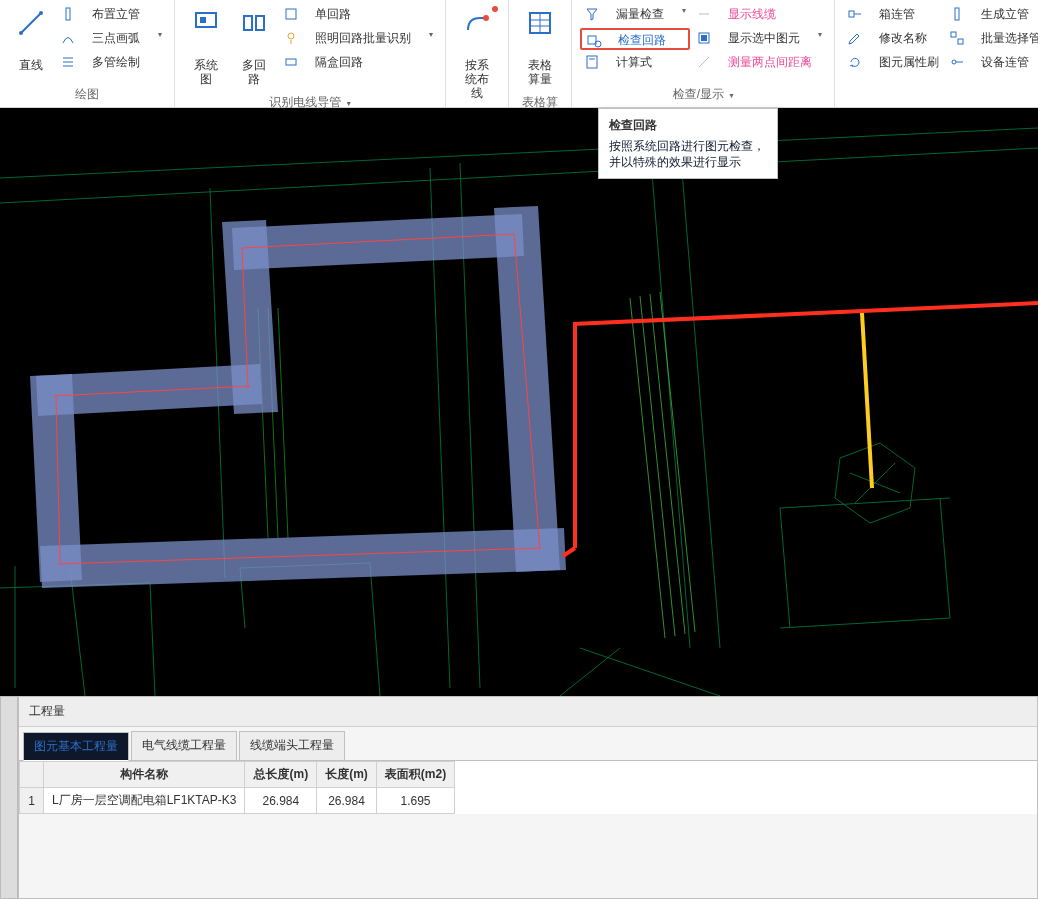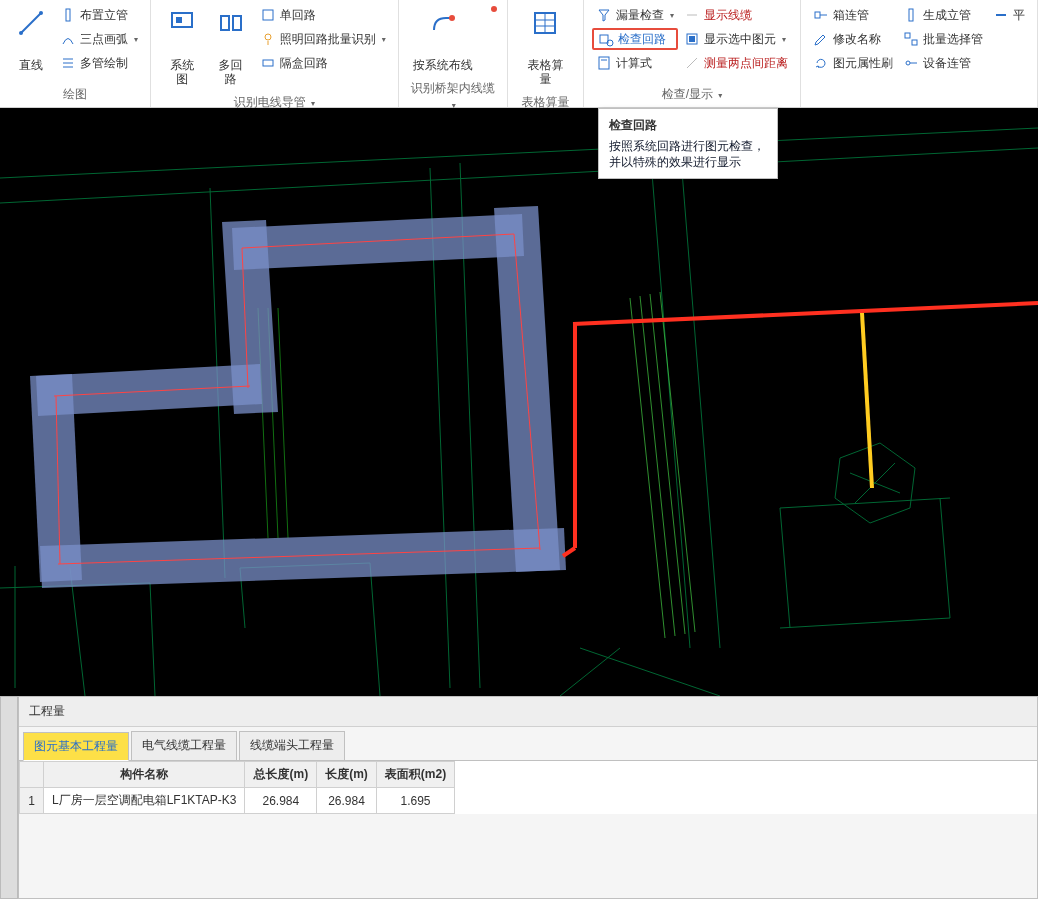--- a/index.html
+++ b/index.html
@@ -4,38 +4,38 @@
 <style>
 *{box-sizing:border-box;margin:0;padding:0}
 body{font-family:"Microsoft YaHei","SimSun",sans-serif;font-size:12px;color:#333;background:#fff;width:1038px;height:899px;overflow:hidden;position:relative}
 .ribbon{background:#fff;border-bottom:1px solid #d0d0d0;height:108px;display:flex}
 .rgroup{border-right:1px solid #e0e0e0;padding:4px 8px 0 8px;display:flex;flex-direction:column;justify-content:space-between}
 .grow{display:flex;gap:2px}
 .big-btn{display:flex;flex-direction:column;align-items:center;justify-content:flex-start;padding:4px 6px;cursor:pointer;text-align:center;min-width:46px}
 .big-btn .ico{width:30px;height:30px;display:flex;align-items:center;justify-content:center}
 .big-btn .lbl{margin-top:20px;line-height:14px;font-size:12px}
 .col-btns{display:flex;flex-direction:column;gap:2px}
-.small-btn{display:flex;align-items:center;gap:4px;padding:2px 4px;cursor:pointer;white-space:nowrap;height:22px}
+.small-btn{display:flex;align-items:flex-start;gap:16px;padding:2px 4px;cursor:pointer;white-space:nowrap;height:22px}
 .small-btn .ico{width:16px;height:16px;display:flex;align-items:center;justify-content:center;flex-shrink:0}
-.small-btn.disabled{color:#b91c1c;cursor:default}
+.small-btn.disabled{color:#ec4899;cursor:default}
 .small-btn.highlight{border:2px solid #e74c3c;border-radius:2px;color:#2a6fc9}
 .caret{font-size:8px;color:#666;margin-left:2px}
 .gname{text-align:center;font-size:12px;color:#666;padding:4px 0}
 .gname .caret{font-size:8px}
 svg{display:block}
 .tooltip{position:absolute;left:598px;top:108px;width:180px;background:#fff;border:1px solid #c0c0c0;box-shadow:2px 2px 6px rgba(0,0,0,0.2);padding:8px 10px;z-index:10}
 .tooltip .tt-title{font-weight:bold;margin-bottom:4px}
 .tooltip .tt-body{color:#0f172a;line-height:16px}
 .canvas{position:absolute;left:0;top:108px;right:0;height:588px;background:#000;overflow:hidden}
 .canvas svg{position:absolute;left:0;top:0}
 .bottom-panel{position:absolute;left:18px;top:696px;right:0;bottom:0;background:#f5f5f5;border:1px solid #c0c0c0}
 .panel-title{background:#eee;padding:6px 10px;font-size:12px;border-bottom:1px solid #d0d0d0}
 .tabs{display:flex;background:#f5f5f5;padding:4px 4px 0 4px;gap:2px}
 .tab{padding:5px 10px;border:1px solid #c0c0c0;background:#ededed;cursor:pointer;font-size:12px;border-bottom:none}
-.tab.active{background:#fde047;color:#2a6fc9;border-bottom:1px solid #fff;position:relative;top:1px}
+.tab.active{background:#0f172a;color:#2a6fc9;border-bottom:1px solid #fff;position:relative;top:1px}
 .table-wrap{background:#fff;border-top:1px solid #c0c0c0;padding:0}
 table{border-collapse:collapse;font-size:12px}
 th,td{border:1px solid #d0d0d0;padding:4px 8px;text-align:center;white-space:nowrap}
 th{background:#f0f0f0;text-align:center;font-weight:bold}
 .rownum{background:#f0f0f0;text-align:center;width:24px}
 .left-gutter{position:absolute;left:0;top:696px;width:18px;bottom:0;background:#ddd;border:1px solid #bbb}
 </style>
 </head>
 <body>
 

